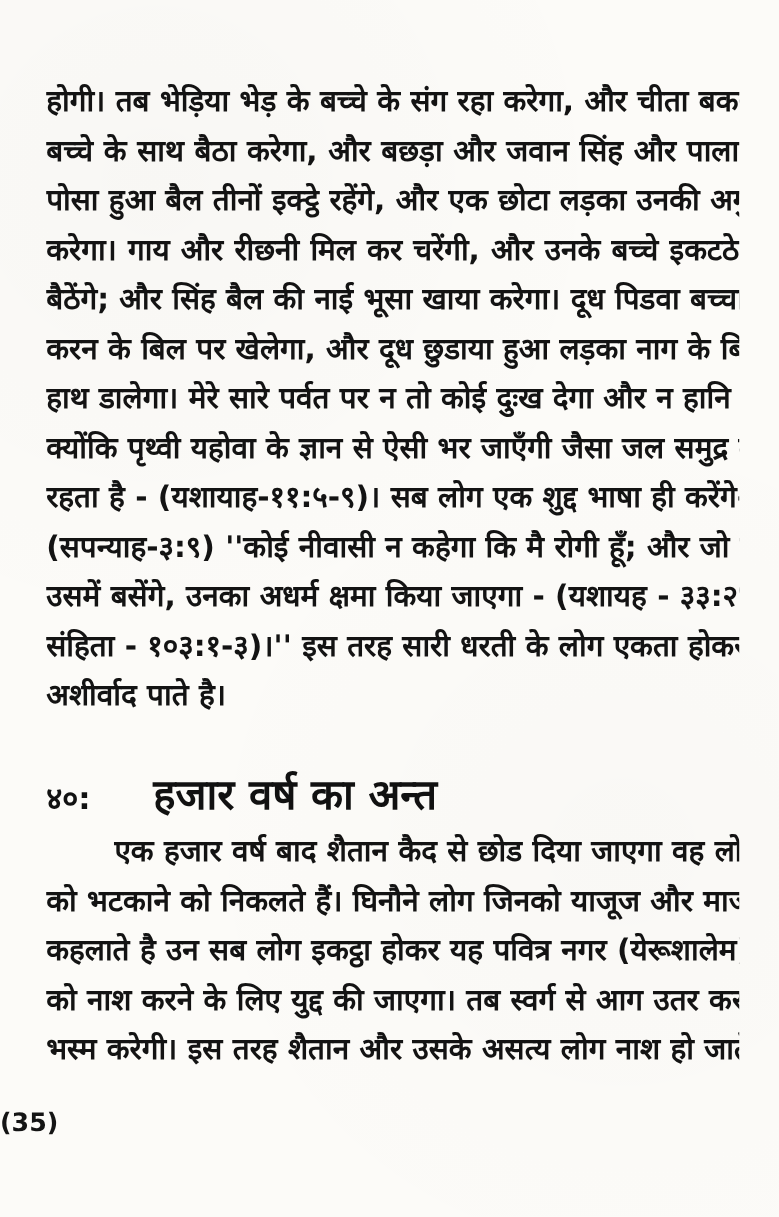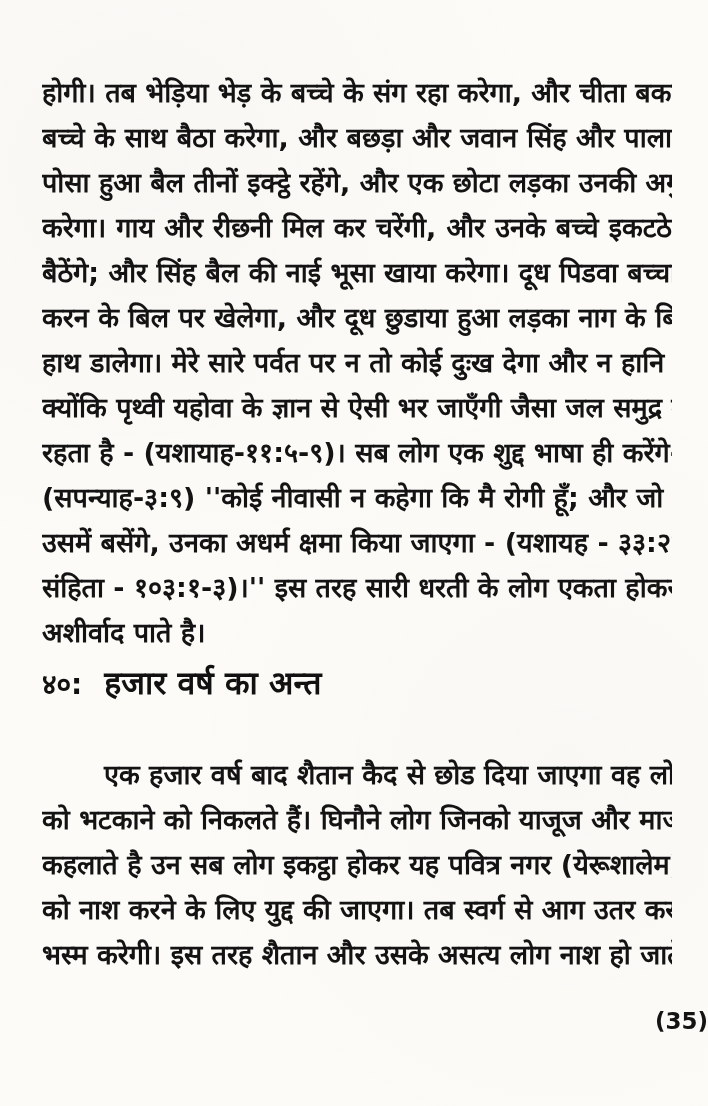--- a/index.html
+++ b/index.html
@@ -45,47 +45,48 @@
   }
   .line.last-line {
     text-align: center;
     text-align-last: left;
   }
   .line.indent-first {
     padding-left: 62px;
   }
   .section-heading {
     position: absolute;
-    top: 660px;
+    top: 694px;
     left: 42px;
     width: 630px;
     display: flex;
     align-items: baseline;
     font-weight: 700;
     color: #111;
   }
   .heading-number {
     font-size: 28px;
     margin-right: 22px;
     flex: 0 0 auto;
   }
   .heading-title-hindi {
-    font-size: 32px;
+    font-size: 38px;
     margin-right: 10px;
+    margin-left: 35px;
   }
   .heading-title-english {
     font-size: 24px;
     letter-spacing: -0.3px;
   }
   .page-number {
     position: absolute;
     top: 1008px;
     left: 0;
     width: 708px;
-    text-align: right;
+    text-align: left;
     font-size: 23px;
     font-weight: 700;
     color: #141414;
   }
 </style>
 </head>
 <body>
 
 <div class="page">
 

